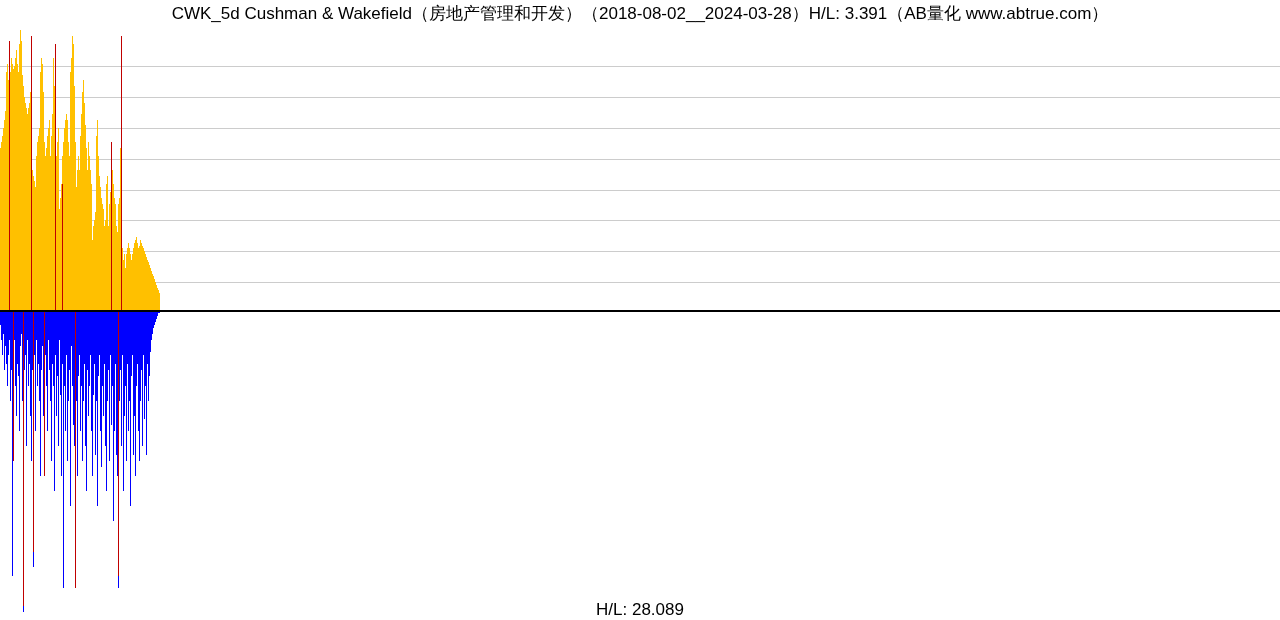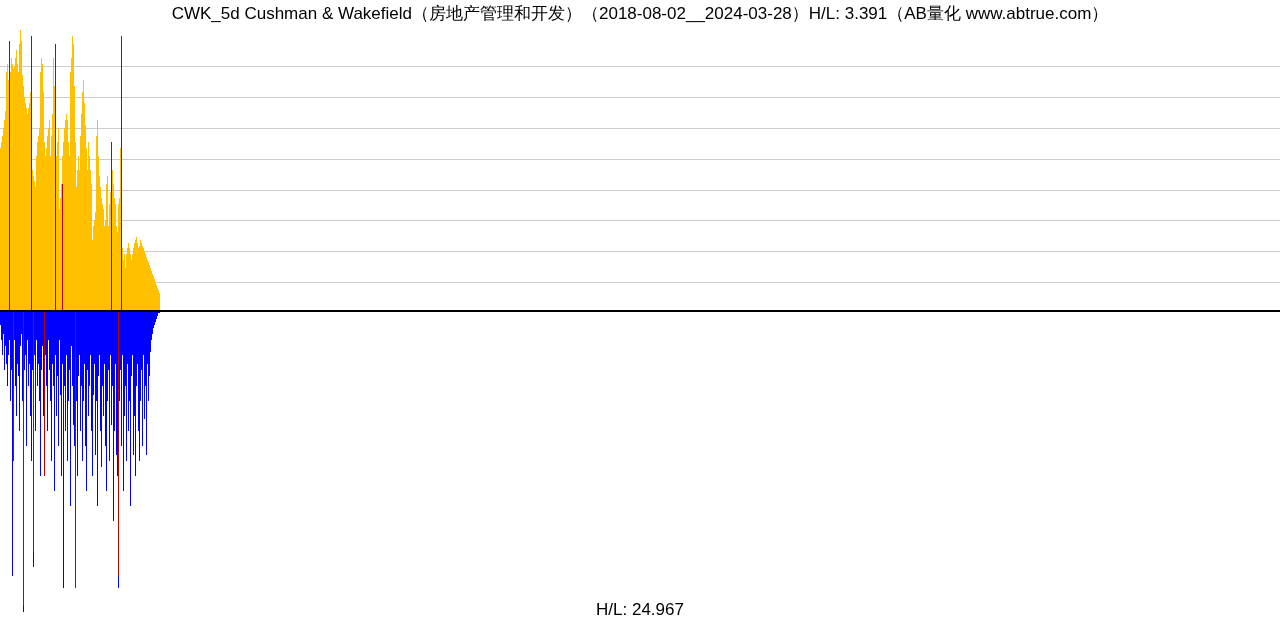--- a/index.html
+++ b/index.html
@@ -1756,13 +1756,13 @@
         <div class="bar-col">
           <div class="bar-blue" style="height: 0px;"></div>
         </div>
         <div class="bar-col">
           <div class="bar-blue" style="height: 0px;"></div>
         </div>
       </div>
   </div>
 </div>
 
-<div class="footer-text">H/L: 24.967</div>
+<div class="footer-text">H/L: 28.089</div>
 
 </body></html>

